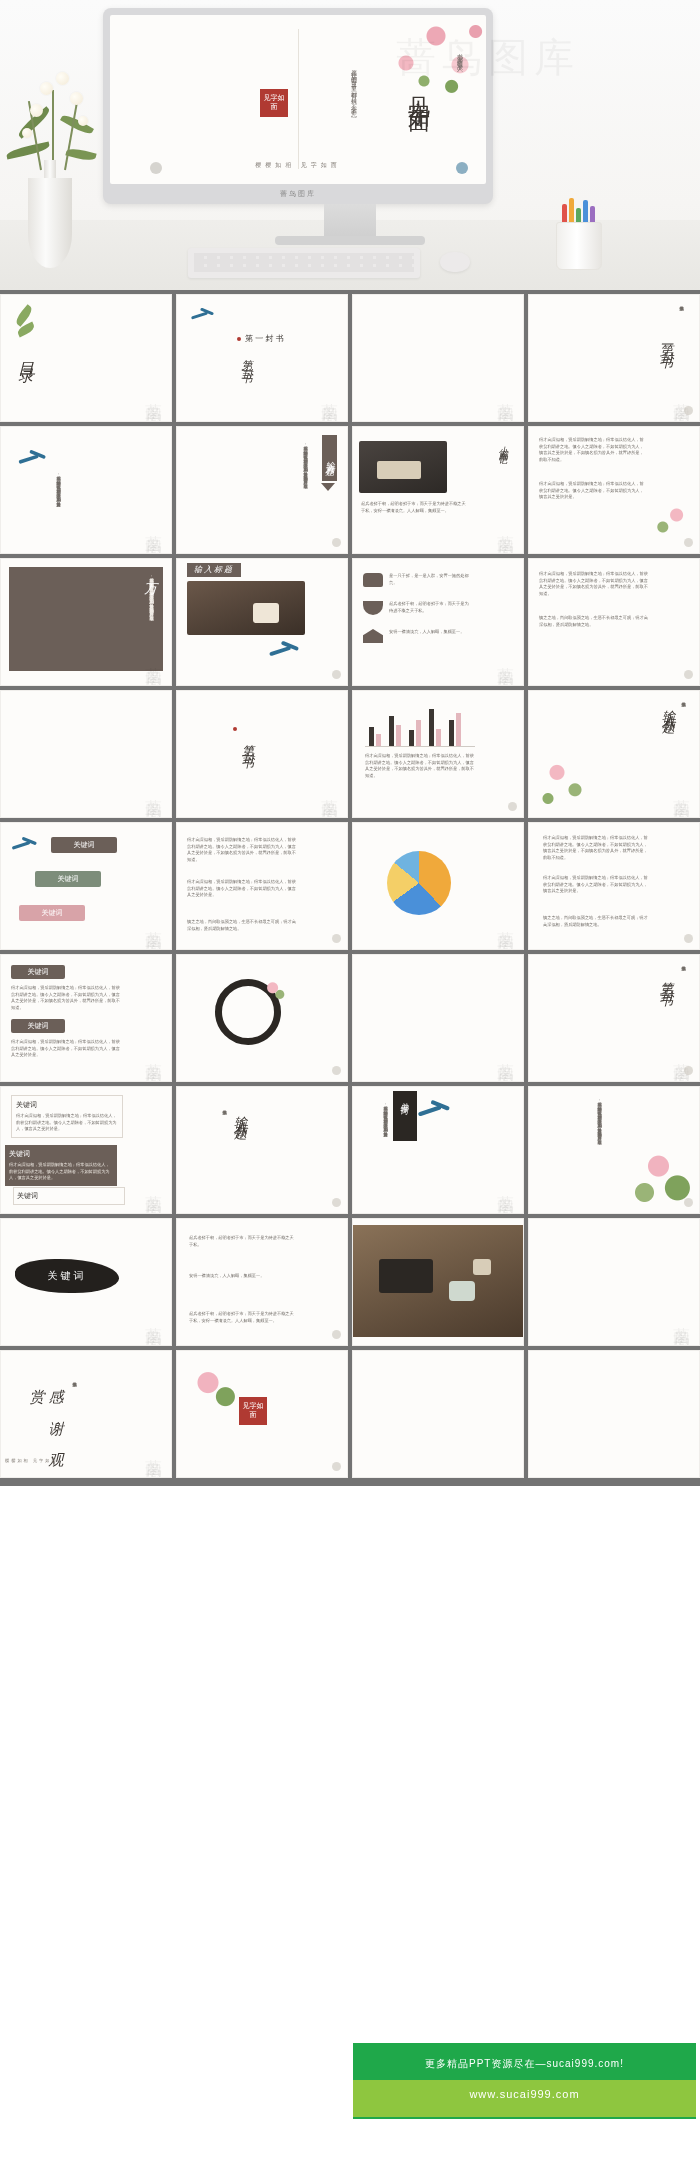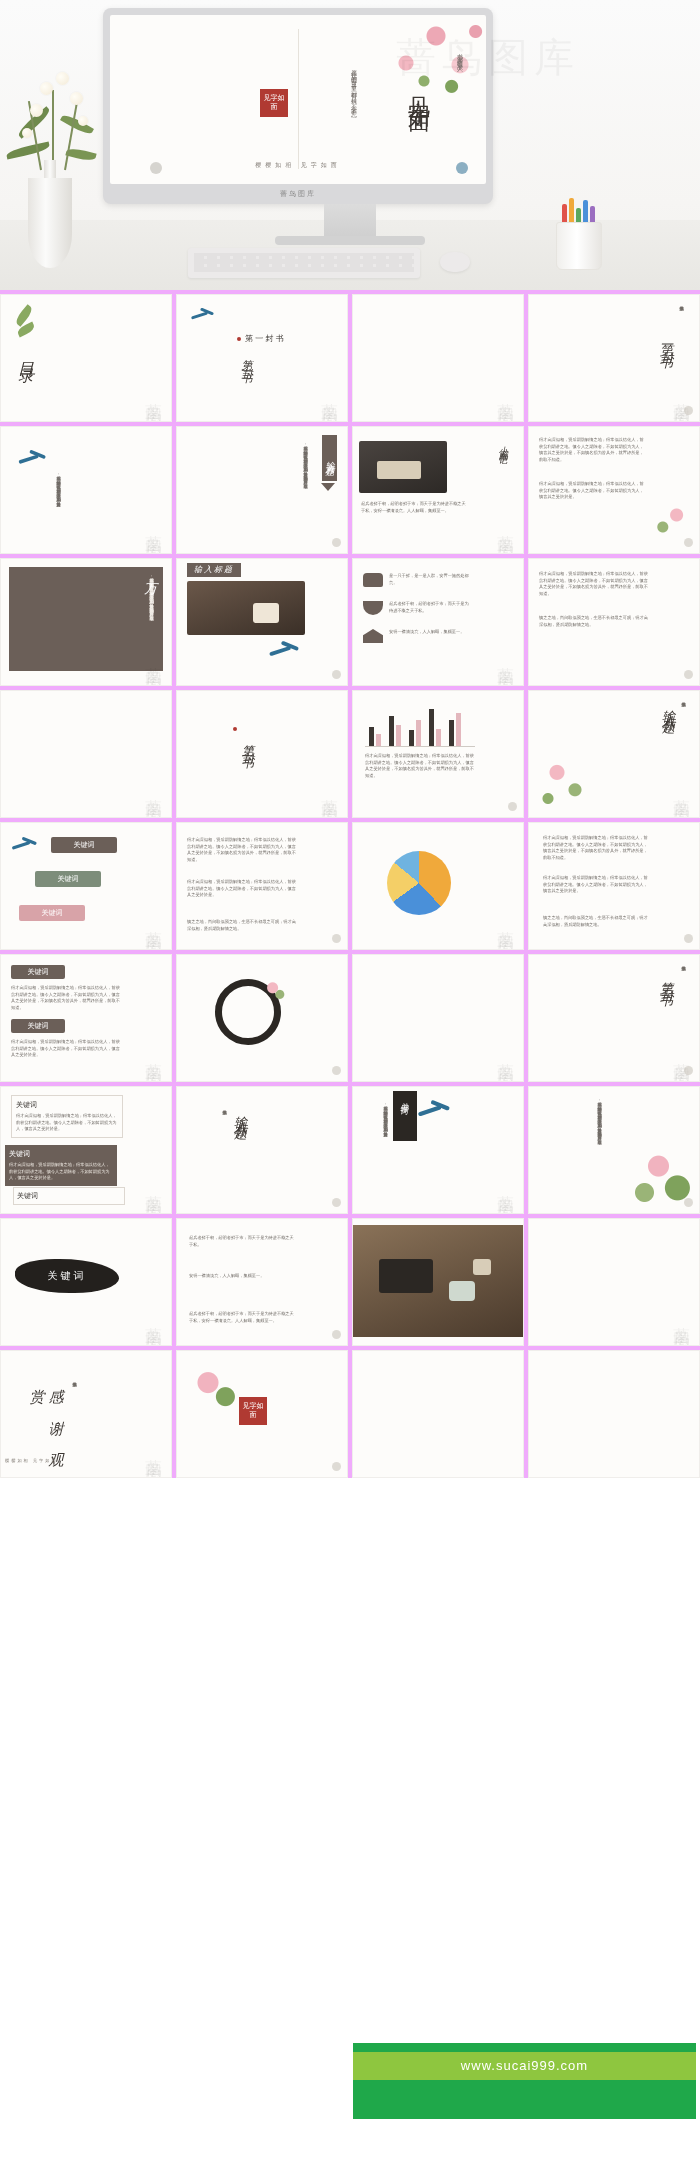--- a/index.html
+++ b/index.html
@@ -130,22 +130,22 @@
   .watermark-hero{
     position:absolute; right:120px; top:30px; font-size:40px; color:rgba(0,0,0,.045);
     font-family:"Liberation Serif",serif; letter-spacing:6px; pointer-events:none;
   }
 
   
   .grid {
     display: grid;
     grid-template-columns: repeat(4, 1fr);
     gap: 4px;
-    padding: 4px 0 0 0;
-    background: #f0abfc;
+    padding: 4px 0 8px 0;
+    background: #737373;
   }
   .slide {
     position: relative;
     height: 128px;
     background: #fdfcfa;
     overflow: hidden;
     border: 1px solid #f0eeeb;
   }
   .slide .wm {
     position:absolute; right:6px; bottom:20px; font-size:17px;
@@ -172,22 +172,22 @@
   }
   .bird::before{ left:0; top:5px; width:17px; height:3px; border-radius:3px; transform:rotate(-18deg);}
   .bird::after{ left:9px; top:1px; width:14px; height:3px; border-radius:3px; transform:rotate(22deg);}
 
   
   .banner {
     position:absolute; left:353px; bottom:62px; width:343px; height:76px;
     background:#1fa84a; color:#fff;
   }
   .banner .b1{ text-align:center; font-size:10px; padding-top:14px; letter-spacing:1px;}
-  .banner .b2{ margin-top:9px; background:#8ec63f; height:28px; line-height:28px; text-align:center;
-               font-size:13px; letter-spacing:1px;}
+  .banner .b2{ margin-top:9px; background:#8ec63f; height:37px; line-height:28px; text-align:center;
+               font-size:11px; letter-spacing:1px;}
 </style>
 </head>
 <body>
 
 <div class="hero">
   <div class="hero-desk"></div>
 
   <div>
     <div class="leaf" style="left:14px; top:118px; transform:rotate(-40deg); width:40px;"></div>
     <div class="leaf" style="left:6px; top:146px; transform:rotate(-12deg); width:44px;"></div>
@@ -516,14 +516,15 @@
     <div class="spk-s"></div>
   </div>
 
   <div class="slide"></div>
   <div class="slide">
     <div class="wm"></div>
   </div>
 </div>
 
 <div class="banner">
+  <div class="b1">更多精品PPT资源尽在—sucai999.com!</div>
   <div class="b2">www.sucai999.com</div>
 </div>
 
 </body></html>

